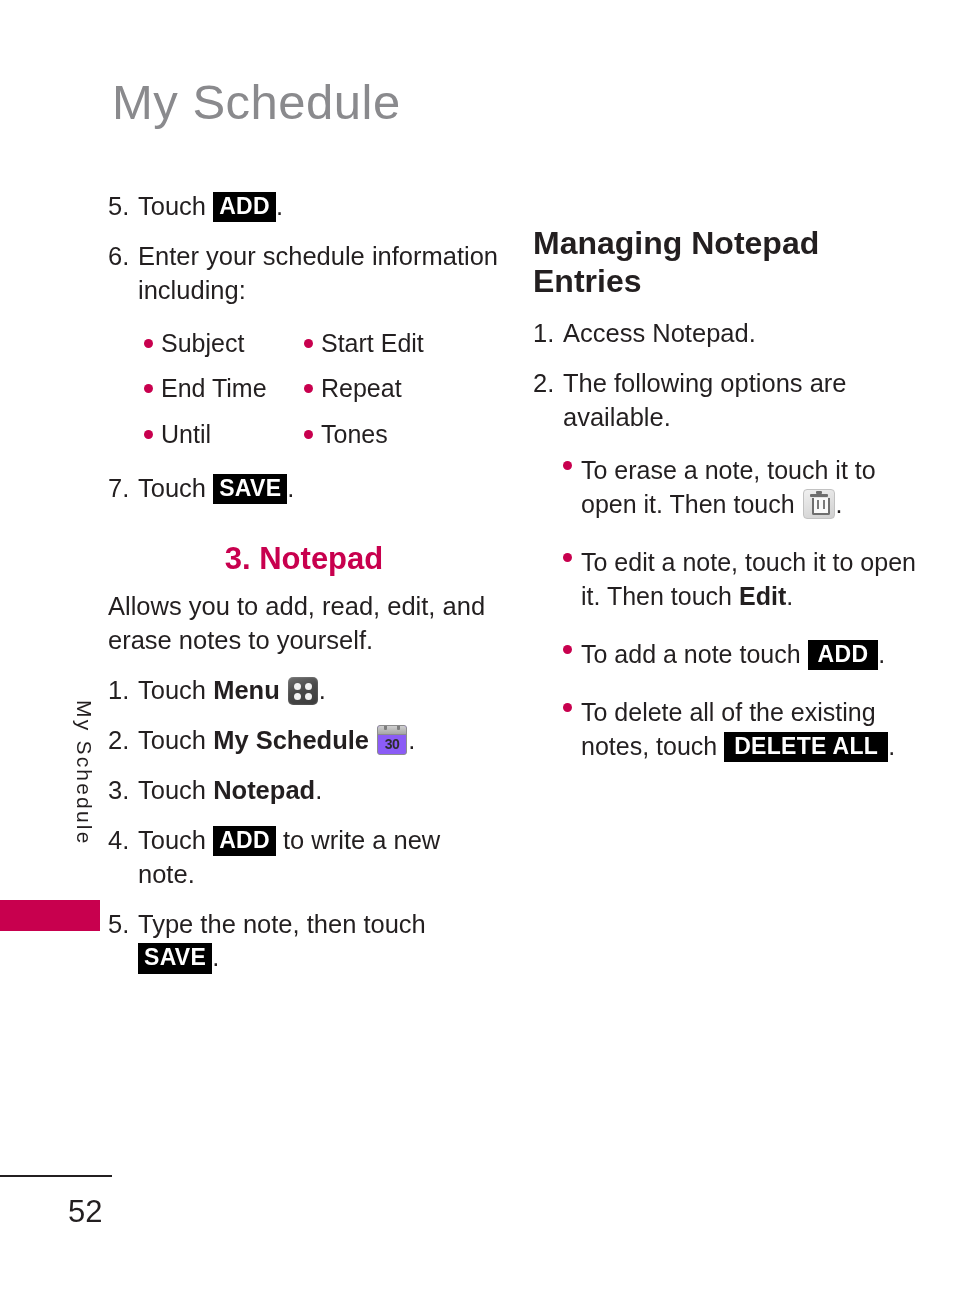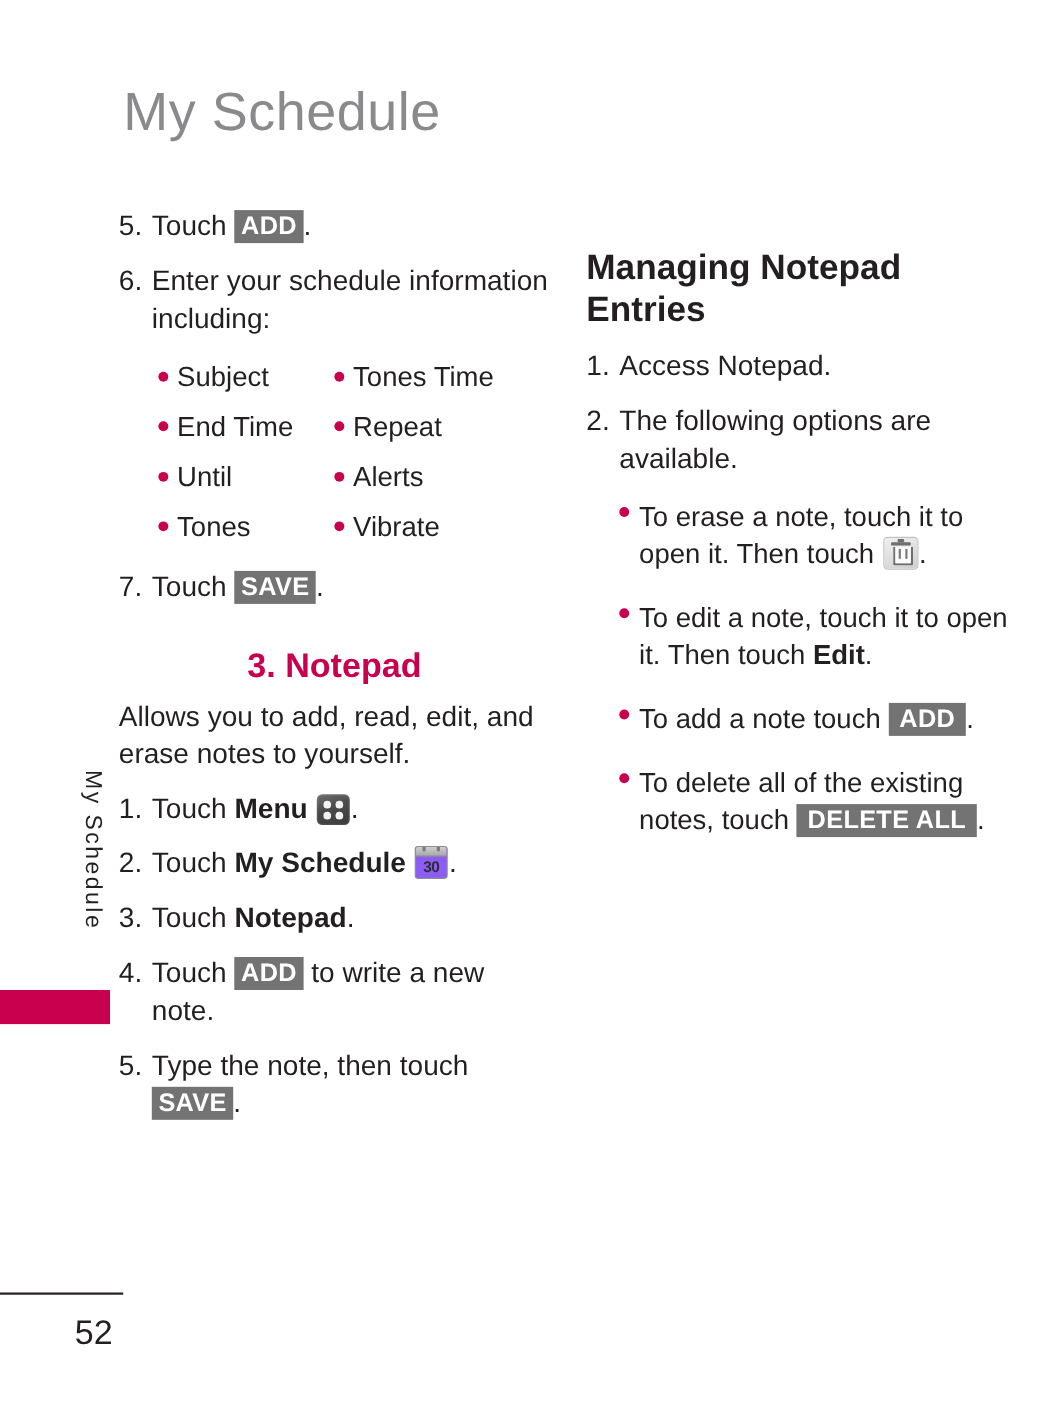--- a/index.html
+++ b/index.html
@@ -114,21 +114,21 @@
     line-height: 1.2;
     margin-top: 34px;
     margin-bottom: 16px;
   }
 
   b, .bold { font-weight: bold; }
 
   
   .key {
     display: inline-block;
-    background: #737373;
+    background: #000000;
     color: #ffffff;
     font-weight: bold;
     font-size: 23px;
     line-height: 1.18;
     padding: 1px 6px 2px 6px;
     vertical-align: 1px;
     letter-spacing: 0.3px;
     white-space: nowrap;
   }
   .key.wide { padding-left: 10px; padding-right: 10px; }
@@ -275,48 +275,40 @@
     <span class="body">Enter your schedule information including:</span>
   </div>
 
   <div class="bul-grid">
     <div class="bul-cell">
       <span class="dot"></span>
       <span>Subject</span>
     </div>
     <div class="bul-cell">
       <span class="dot"></span>
-      <span>Tones Time</span>
+      <span>Start Edit</span>
     </div>
 
     <div class="bul-cell">
       <span class="dot"></span>
       <span>End Time</span>
     </div>
     <div class="bul-cell">
       <span class="dot"></span>
       <span>Repeat</span>
     </div>
 
     <div class="bul-cell">
       <span class="dot"></span>
       <span>Until</span>
     </div>
-    <div class="bul-cell">
-      <span class="dot"></span>
-      <span>Alerts</span>
-    </div>
 
     <div class="bul-cell">
       <span class="dot"></span>
       <span>Tones</span>
-    </div>
-    <div class="bul-cell">
-      <span class="dot"></span>
-      <span>Vibrate</span>
     </div>
   </div>
 
   <div class="numitem">
     <span class="num">7.</span>
     <span class="body"><span>Touch </span><span class="key">SAVE</span><span>.</span></span>
   </div>
 
   <div class="sec-head-pink">3. Notepad</div>
 

